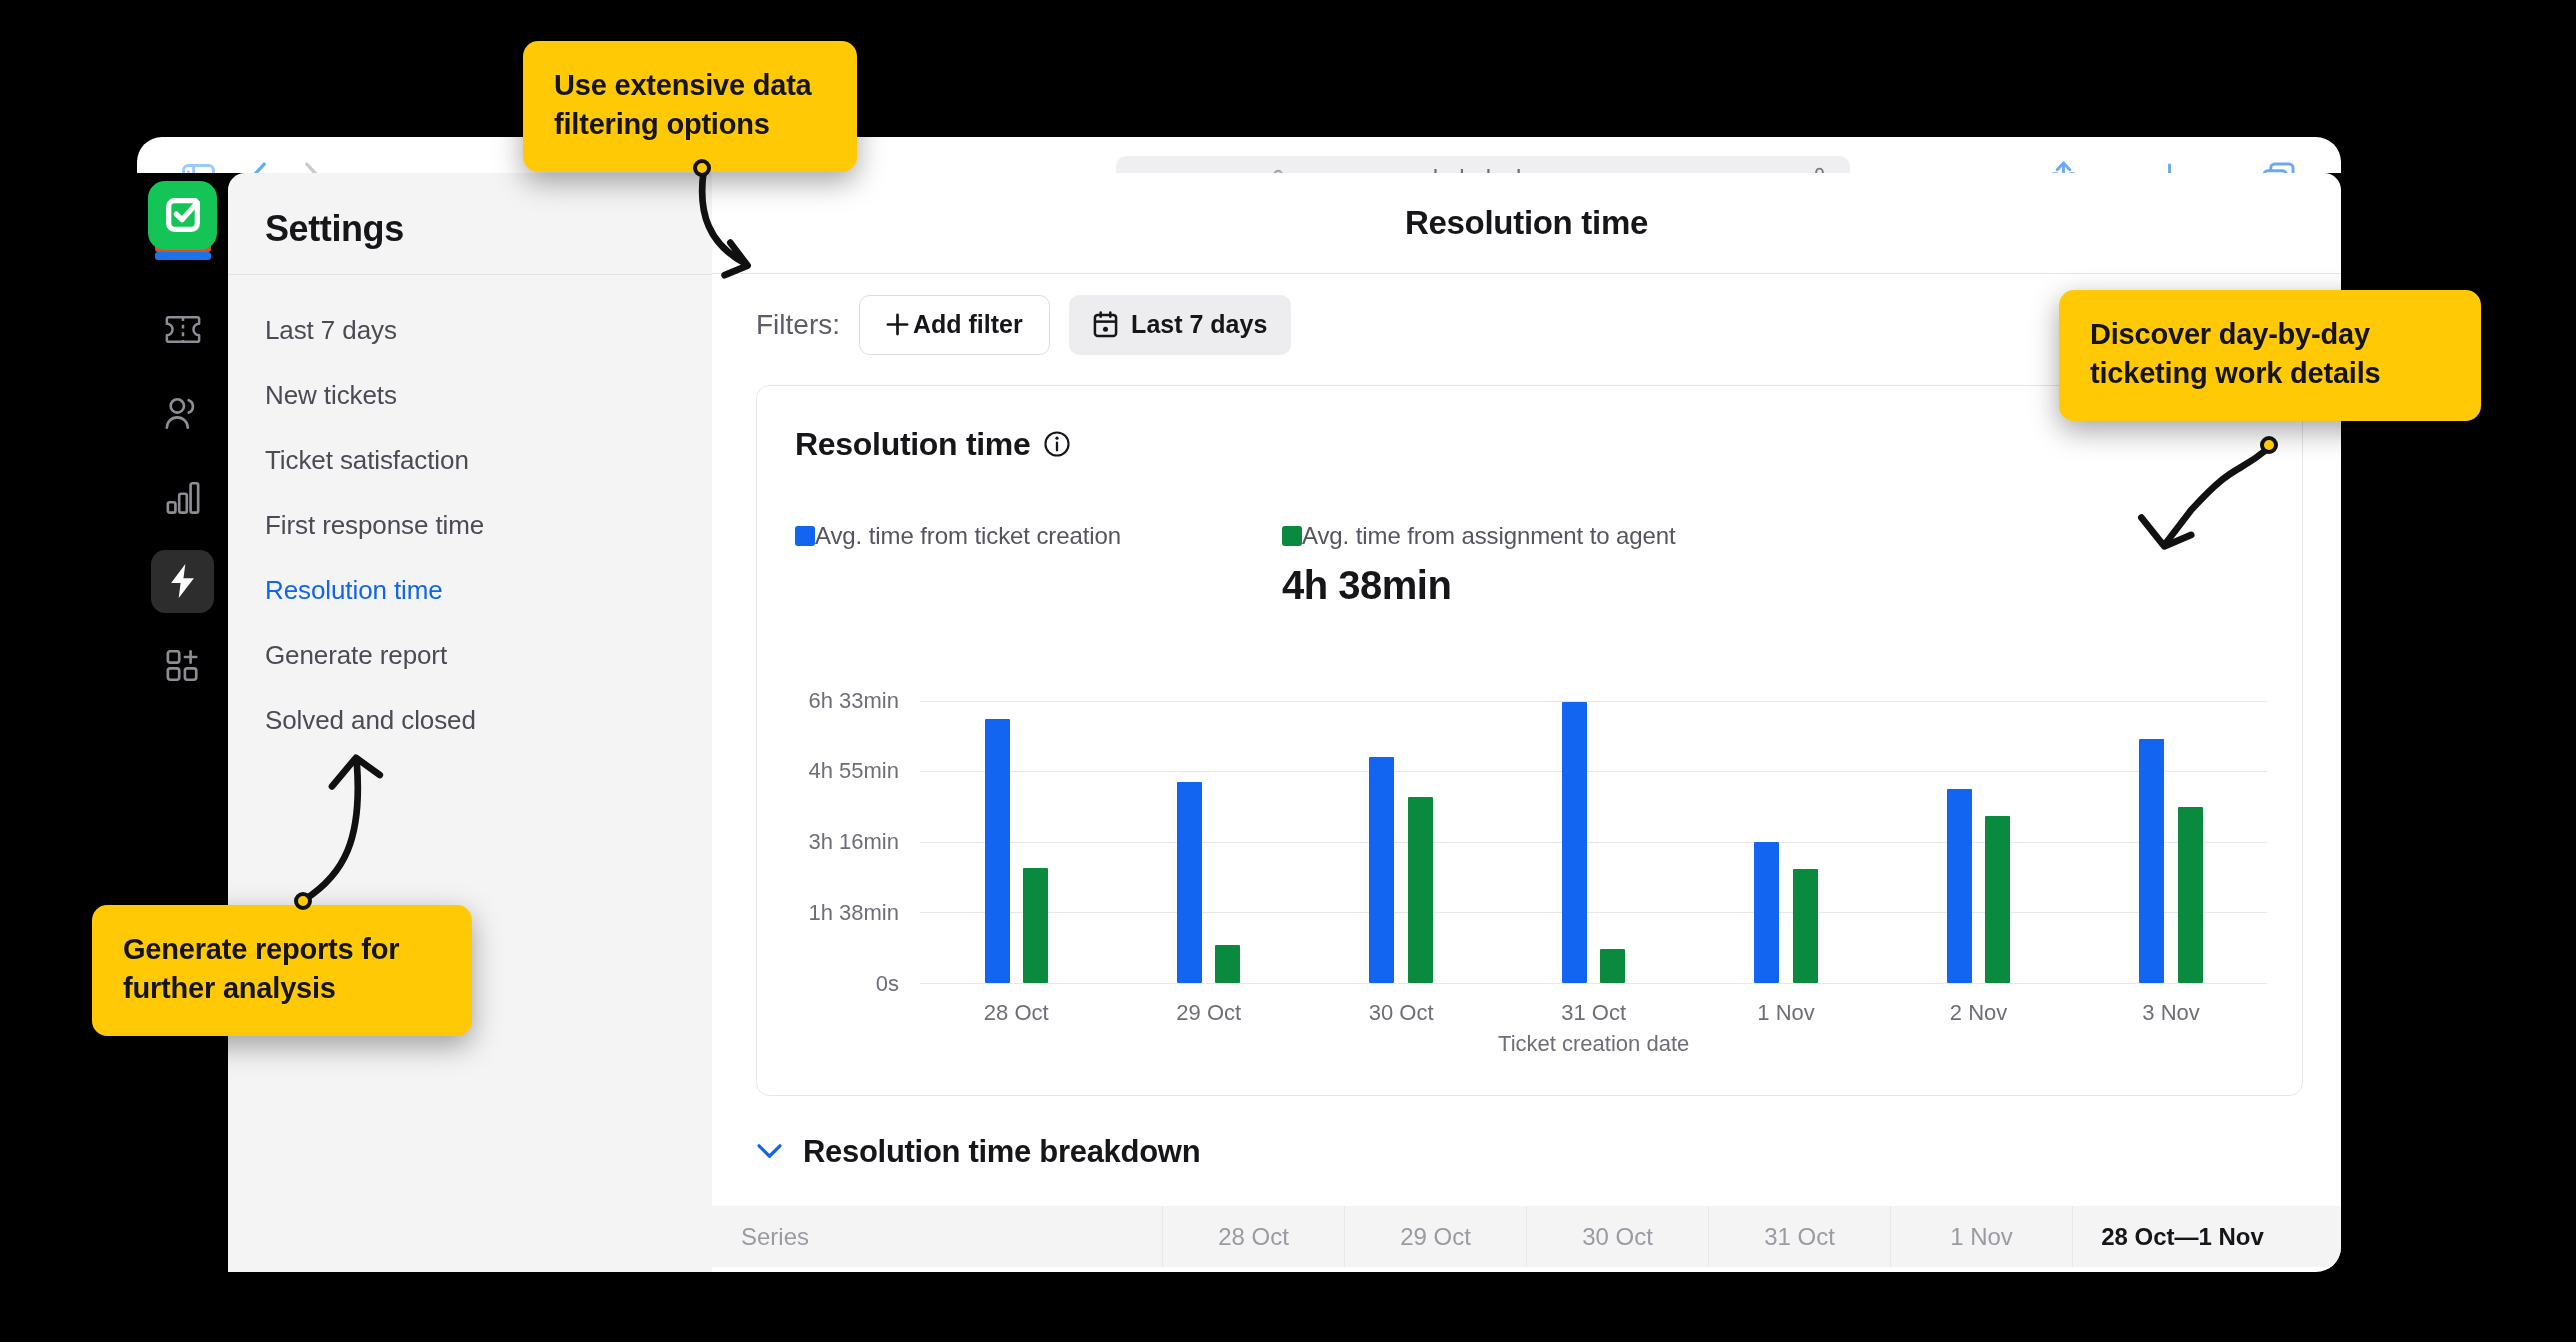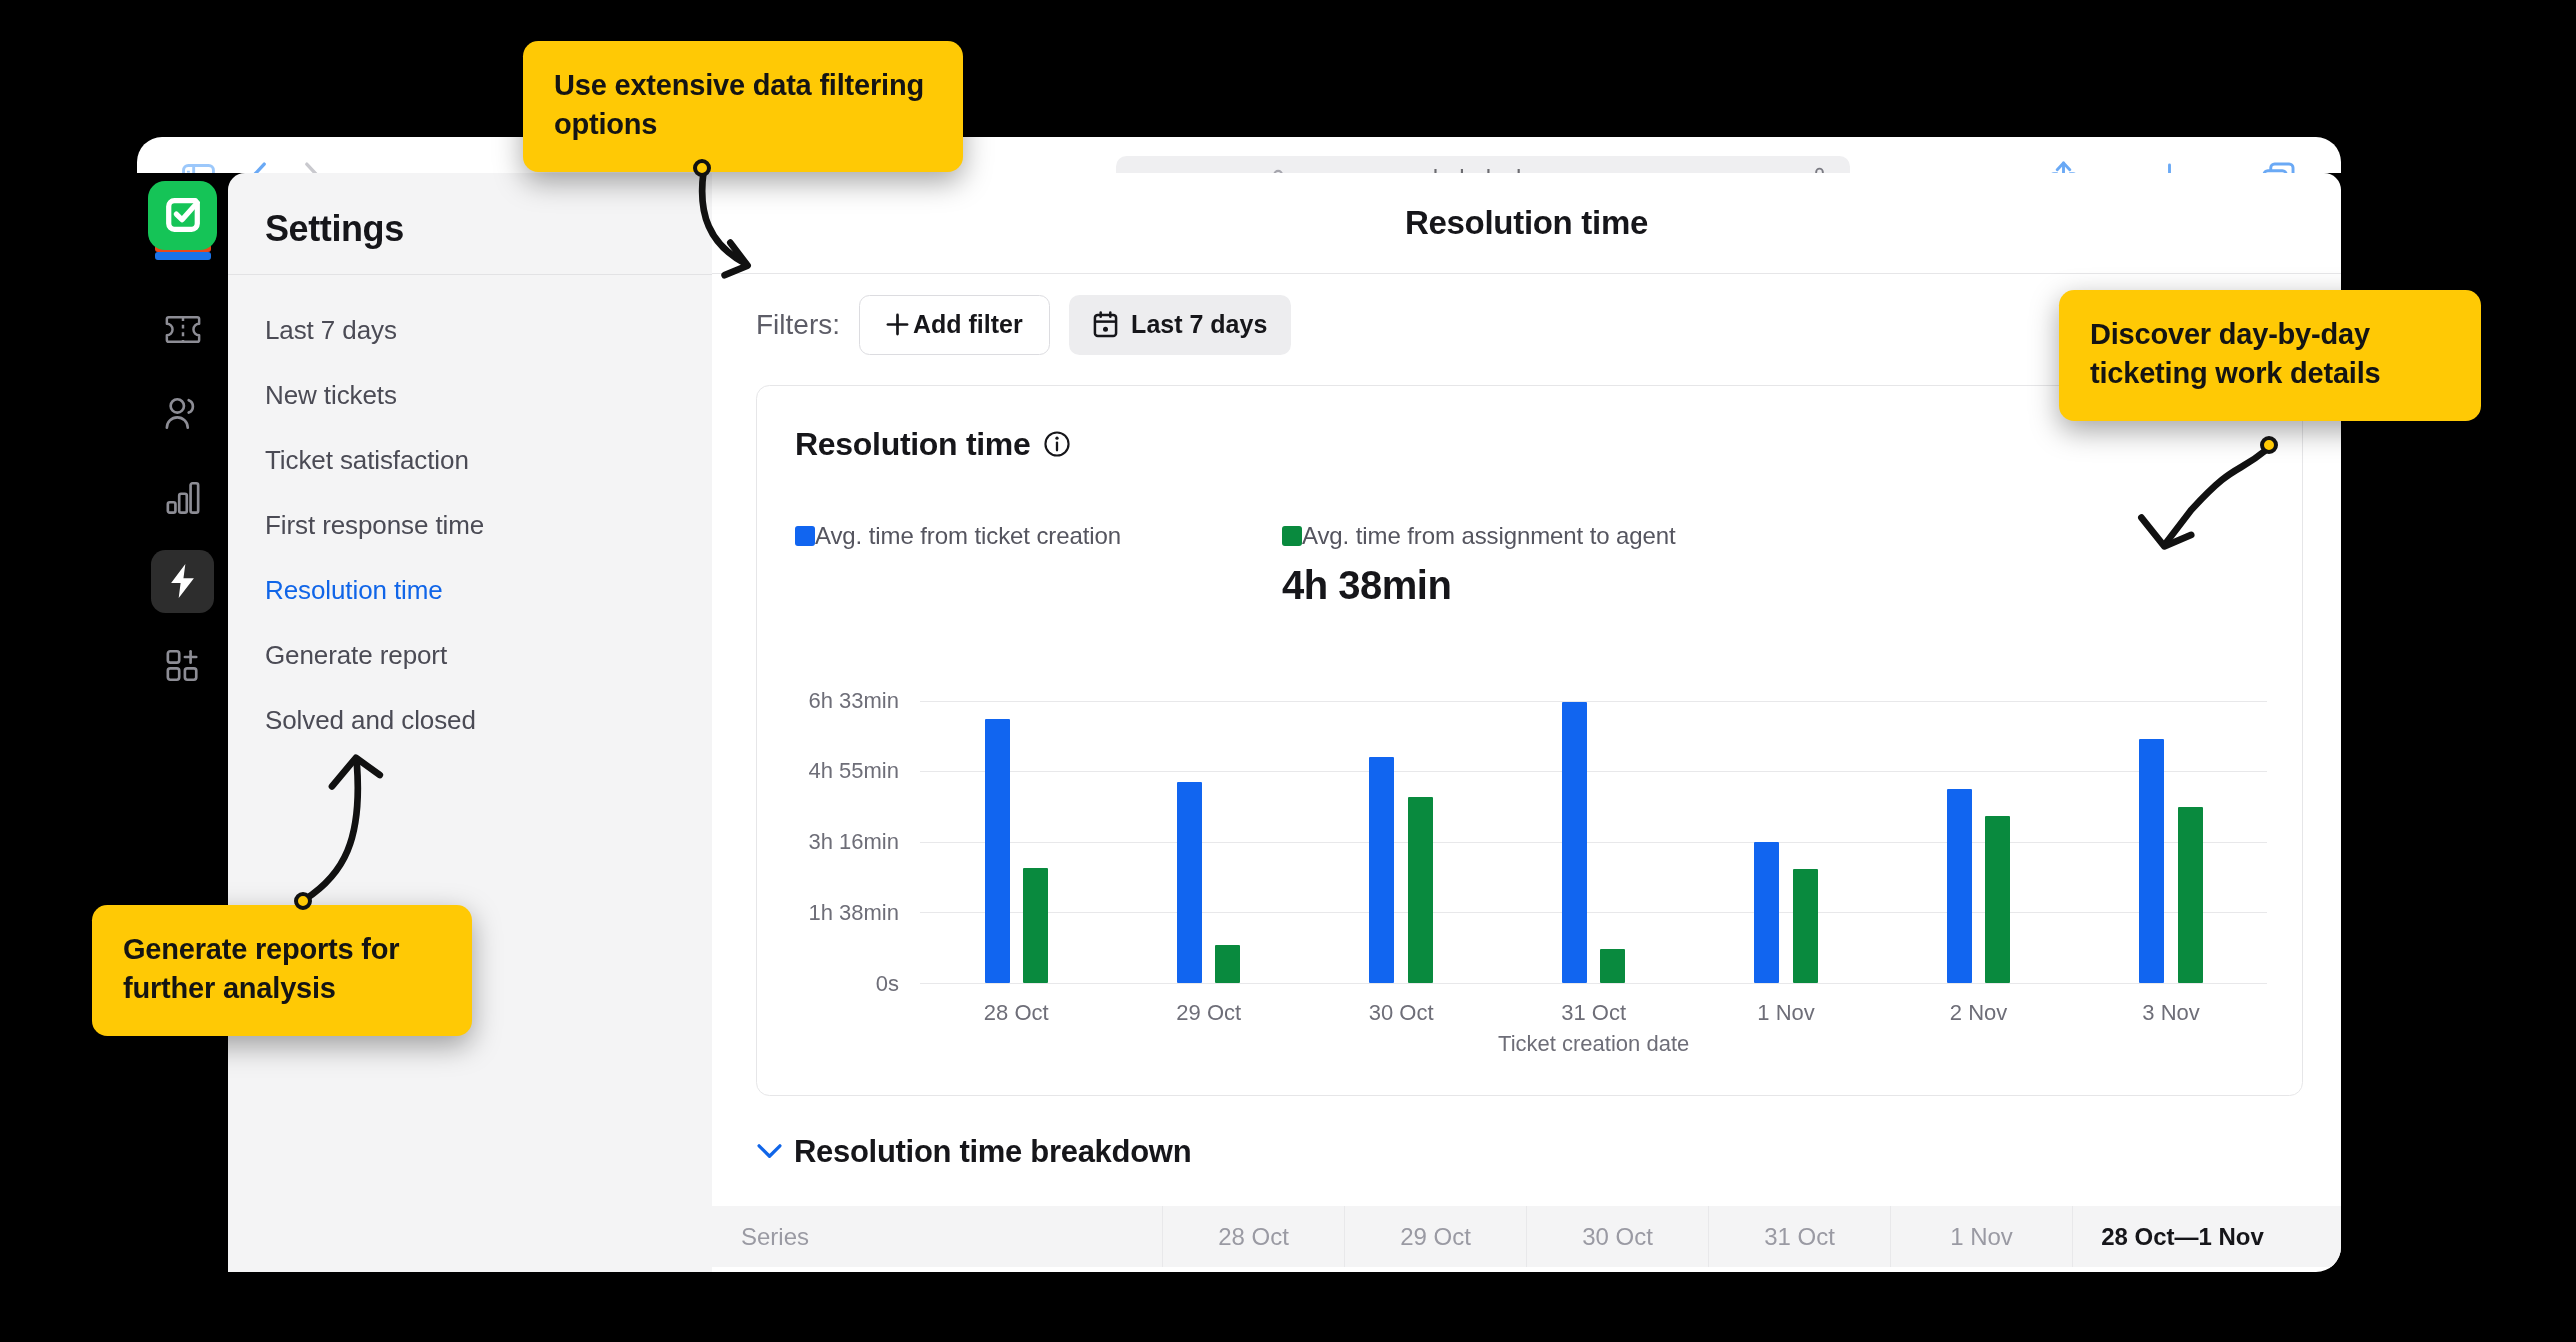--- a/index.html
+++ b/index.html
@@ -187,21 +187,21 @@
     position: absolute; top: 100%; left: 0; right: 0; margin-top: 17px;
     text-align: center; font-size: 22px; color: #6e6e78;
   }
   .xaxis-label {
     position: absolute; left: 125px; right: 7.7px; top: 357px;
     text-align: center; font-size: 22px; color: #6e6e78;
   }
 
   
   .breakdown-row {
-    display: flex; align-items: center; gap: 11px;
+    display: flex; align-items: center; gap: 20px;
     padding: 38px 8px 0 44px;
   }
   .breakdown-title { font-size: 31px; font-weight: 700; color: #16161a; letter-spacing: -0.3px; }
 
   .table-wrap { margin: 36px 0 0 0; }
   .thead { display: flex; background: #f4f4f5; height: 61px; align-items: center; }
   .th {
     font-size: 24px; color: #9a9aa3; border-left: 1px solid #e8e8ea;
     height: 61px; line-height: 61px; padding: 0 21px;
   }
@@ -219,21 +219,21 @@
     line-height: 1.36; letter-spacing: -0.2px;
     box-shadow: 0 9.6px 29px rgba(0,0,0,0.35);
     z-index: 60;
   }
   .callout-dot {
     position: absolute; width: 18px; height: 18px; border-radius: 50%;
     background: #ffc905; border: 4.8px solid #111; z-index: 61;
   }
   .arrow-svg { position: absolute; z-index: 60; }
 
-  #callout-filters { left: 523px; top: 41px; width: 440px; }
+  #callout-filters { left: 523px; top: 41px; width: 334px; }
   #callout-discover { left: 2059px; top: 290px; width: 422px; }
   #callout-report   { left: 92px;  top: 905px; width: 380px; }
 </style>
 </head>
 <body>
 
 <div id="root">
 
   <div class="device"></div>
 

